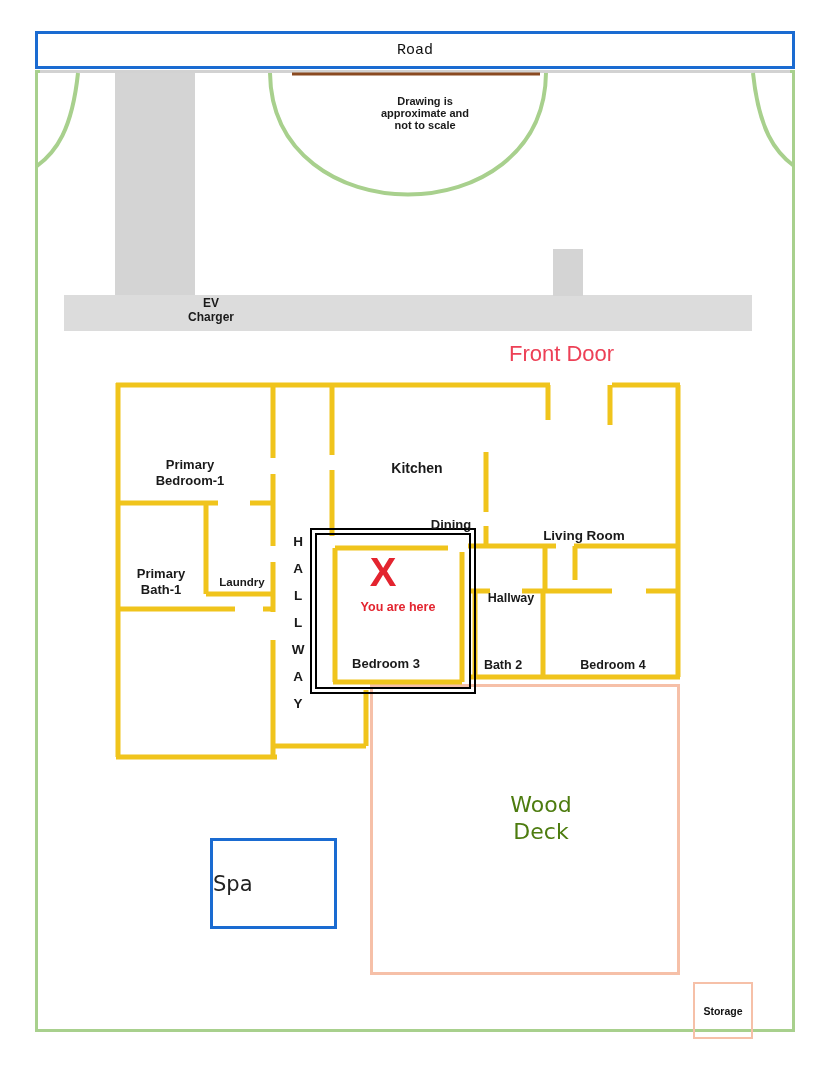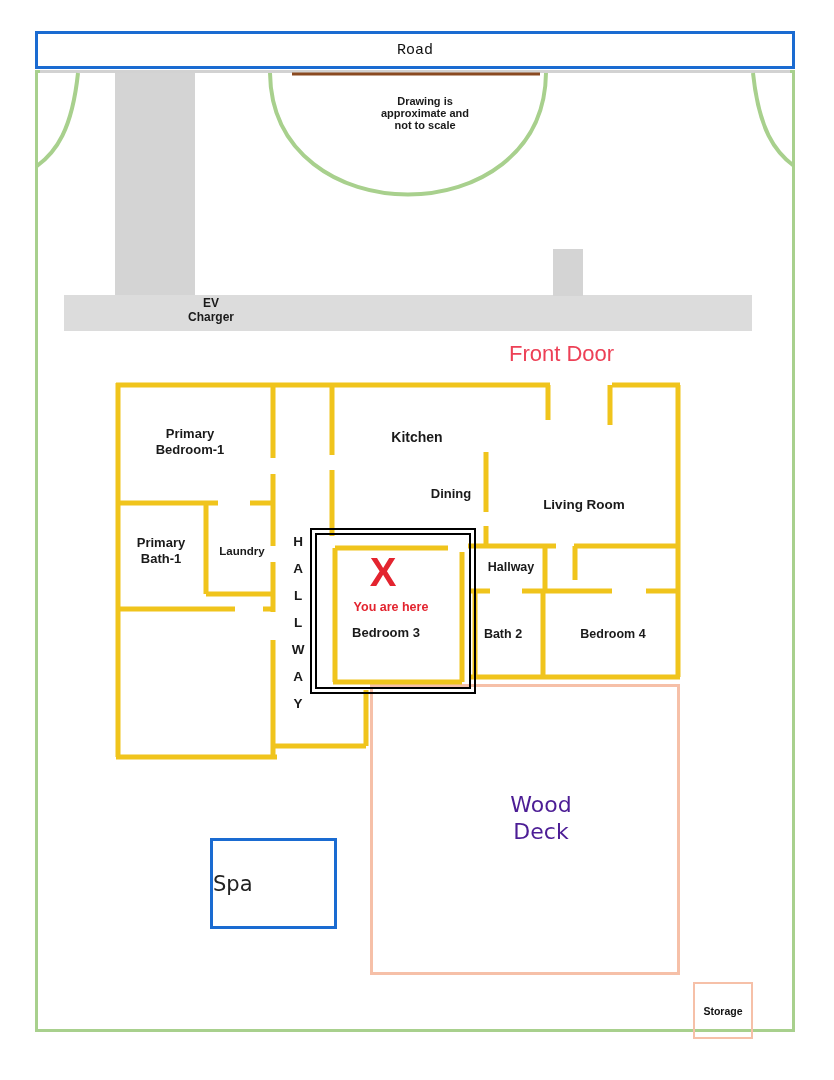--- a/index.html
+++ b/index.html
@@ -25,39 +25,39 @@
   .wall { fill:none; stroke:var(--wall,#f0c41c); stroke-width:5; }
 
   .small-label { position:absolute; font-size:11px; font-weight:bold; text-align:center;
                  white-space:pre-line; line-height:12px; color:var(--ink,#1a1a1a); }
   .small-label.ev { font-size:12px; line-height:13.5px; }
 
   .front-door { position:absolute; left:509px; top:341px; font-size:22px;
                 color:var(--front-door-red,#ed4056); }
 
   .room-label { position:absolute; font-size:13px; font-weight:bold; text-align:center;
-                white-space:pre-line; line-height:16px; color:var(--ink,#1a1a1a); }
+                white-space:pre-line; line-height:16px; color:var(--ink,#1a1a1a);margin-top:31px; }
 
   .hallway-col { position:absolute; left:287px; top:528px; width:22px; display:flex;
                  flex-direction:column; align-items:center; font-weight:bold;
                  font-size:13.5px; line-height:27px; color:var(--ink,#1a1a1a); }
 
   .bedroom3-box { position:absolute; left:315px; top:533px; width:156px; height:156px;
                   border:2px solid #000; outline:2px solid #000; outline-offset:3px; }
 
   .x-marker { position:absolute; left:363px; top:551px; width:40px; text-align:center;
               font-size:40px; line-height:42px; font-weight:bold; color:var(--red,#e3242f); }
-  .you-are-here { position:absolute; left:331px; top:600px; width:120px; text-align:center;
+  .you-are-here { position:absolute; left:338px; top:600px; width:120px; text-align:center;
                   font-size:12.5px; font-weight:bold; color:var(--red,#e3242f); }
 
   .deck { position:absolute; left:370px; top:684px; width:310px; height:291px;
           border:3px solid var(--peach,#f6c0a8); }
   .deck-label { position:absolute; left:0; right:0; top:104px; text-align:center;
                 font-family:"DejaVu Sans", sans-serif; font-size:22px; line-height:27px;
-                color:#4c1d95; white-space:pre-line;padding-left:32px; }
+                color:#4d7c0f; white-space:pre-line;padding-left:32px; }
 
   .spa { position:absolute; left:210px; top:838px; width:127px; height:91px;
          border:3px solid var(--blue,#1a6bd1); display:flex; align-items:center; justify-content:flex-start; }
   .spa-label { font-family:"DejaVu Sans", sans-serif; font-size:21px; color:#222; }
 
   .storage { position:absolute; left:693px; top:964px; width:60px; height:57px;
              border:2px solid var(--peach,#f6c0a8); display:flex; align-items:center; justify-content:center;margin-top:18px; }
   .storage-label { font-size:10.5px; font-weight:bold; color:#111; }
 
   .backyard { position:absolute; left:285px; top:980px; font-family:"DejaVu Sans", sans-serif;

